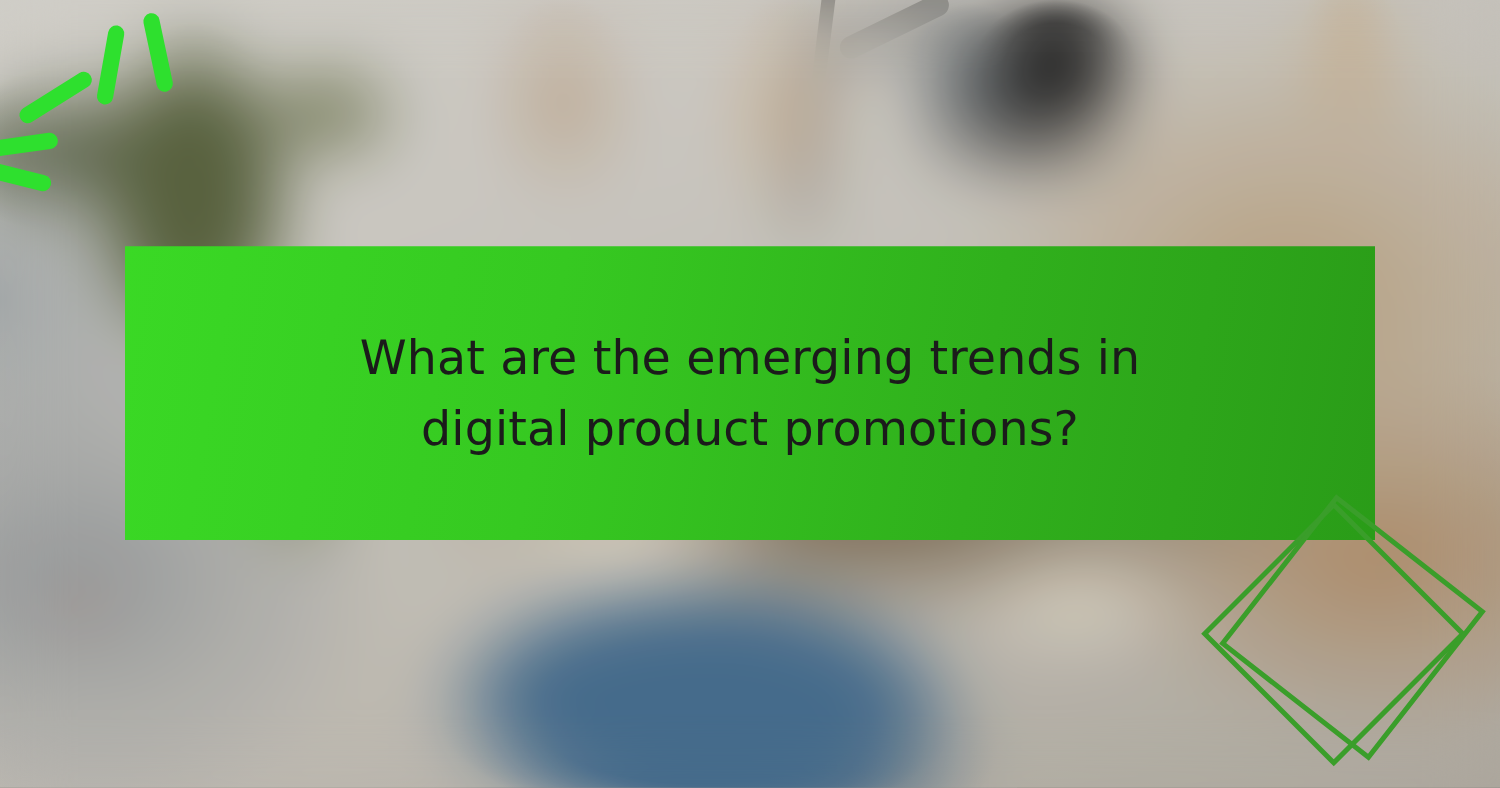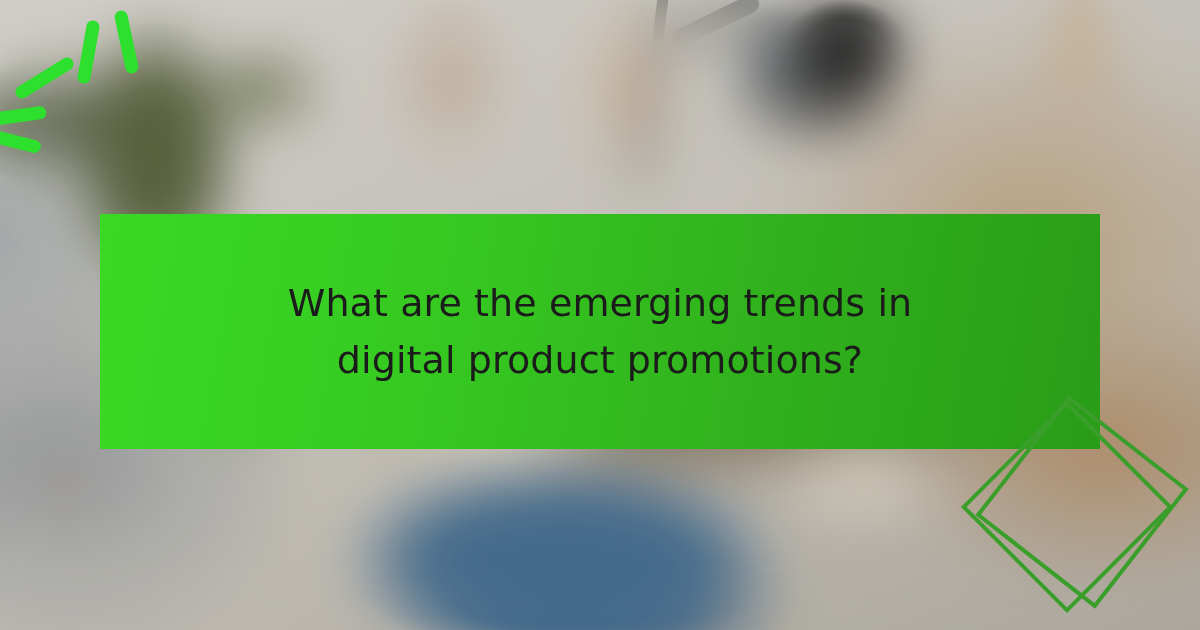--- a/index.html
+++ b/index.html
@@ -95,21 +95,20 @@
   #banner{
     position:absolute;
     left:100px;top:197px;
     width:1000px;height:235px;
     background:linear-gradient(100deg,#3ad925 0%, #36c921 34%, #30b01c 68%, #2a9c18 100%);
     display:flex;
     align-items:center;
     justify-content:center;
     box-sizing:border-box;
     padding:0 70px;
-    margin-top:17px;
   }
   #headline{
     margin:0;
     font-weight:400;
     font-size:38px;
     line-height:57px;
     letter-spacing:0.1px;
     color:#1b1b1b;
     text-align:center;
     max-width:680px;

